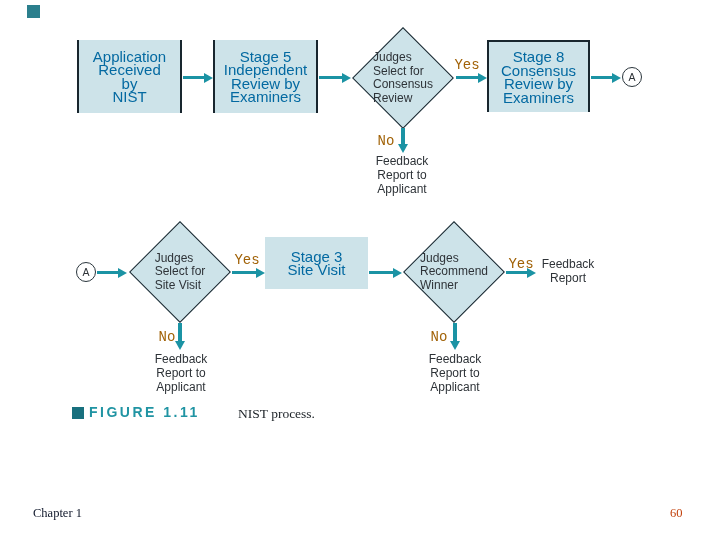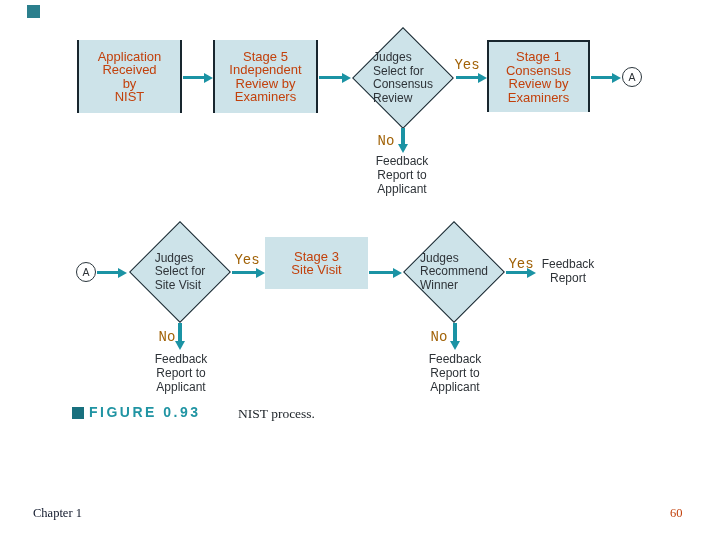--- a/index.html
+++ b/index.html
@@ -3,22 +3,22 @@
 <meta charset="utf-8">
 <style>
   html,body{margin:0;padding:0;background:#ffffff;}
   .slide{position:relative;width:720px;height:540px;background:#ffffff;overflow:hidden;
          font-family:"Liberation Sans",sans-serif;}
 
   
   .corner-accent{position:absolute;left:27px;top:5px;width:13px;height:13px;background:#2b7f8d;}
 
   
-  .node{position:absolute;box-sizing:border-box;background:#cde3e9;color:#c2410c;
-        font-size:13px;line-height:13.5px;text-align:center;
+  .node{position:absolute;box-sizing:border-box;background:#cde3e9;color:#0369a1;
+        font-size:15px;line-height:13.5px;text-align:center;
         display:flex;align-items:center;justify-content:center;white-space:pre-line;}
   .rect{border-left:2px solid #18262e;border-right:2px solid #18262e;}
   .box-app   {left:77px; top:40px; width:105px;height:73px;}
   .box-stage1{left:213px;top:40px; width:105px;height:73px;}
   .box-stage2{left:487px;top:40px; width:103px;height:72px;border-top:2px solid #18262e;}
   .box-stage3{left:265px;top:237px;width:103px;height:52px;border:none;}
 
   .diamond{position:absolute;}
   .diamond .shape{position:absolute;left:50%;top:50%;width:72px;height:72px;box-sizing:border-box;
         transform:translate(-50%,-50%) rotate(45deg);background:#cde3e9;border:1.6px solid #18262e;}
@@ -97,21 +97,21 @@
   <div class="diamond d1">
     <div class="shape"></div>
     <div class="dlabel">Judges
 Select for
 Consensus
 Review</div>
   </div>
   <div class="flabel yes1">Yes</div>
   <div class="arrow-h ah3"></div>
 
-  <div class="node rect box-stage2">Stage 1
+  <div class="node rect box-stage2">Stage 8
 Consensus
 Review by
 Examiners</div>
   <div class="arrow-h ah4"></div>
   <div class="connector ca1">A</div>
 
   <div class="arrow-v av1"></div>
   <div class="flabel no1">No</div>
   <div class="ftext f1">Feedback
 Report to
@@ -150,19 +150,19 @@
 Report to
 Applicant</div>
 
   <div class="arrow-v av3"></div>
   <div class="flabel no3">No</div>
   <div class="ftext f3">Feedback
 Report to
 Applicant</div>
 
   <div class="fig-bullet"></div>
-  <div class="fig-label">FIGURE 0.93</div>
+  <div class="fig-label">FIGURE 1.11</div>
   <div class="fig-title">NIST process.</div>
 
   <div class="chapter">Chapter 1</div>
   <div class="pageno">60</div>
 
 </div>
 
 </body></html>

